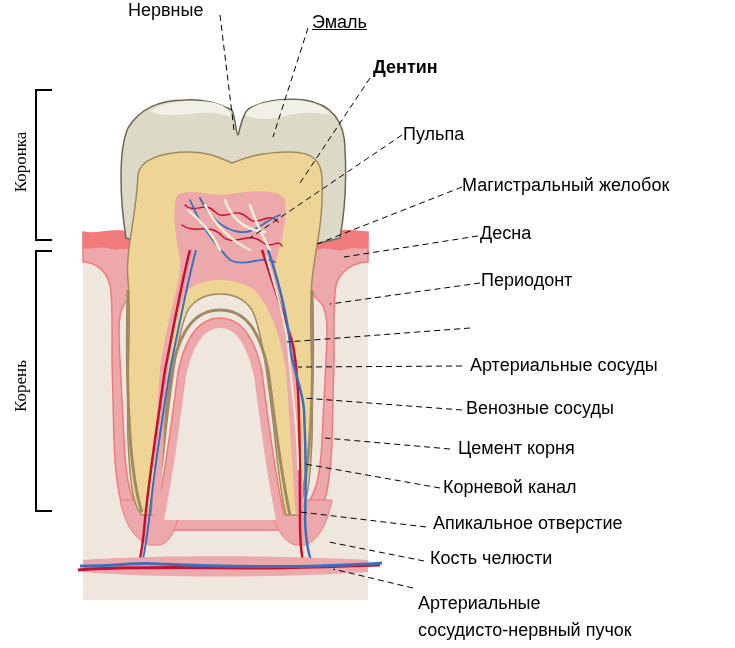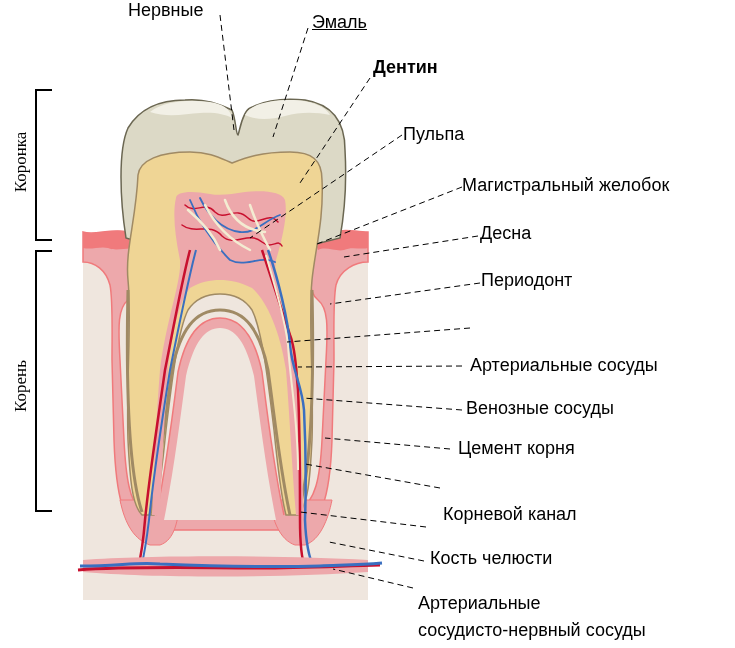--- a/index.html
+++ b/index.html
@@ -86,17 +86,18 @@
   <div class="lbl" style="left:128px; top:0px;">Нервные</div>
   <div class="lbl" style="left:312px; top:12px;text-decoration:underline;">Эмаль</div>
   <div class="lbl" style="left:373px; top:57px;font-weight:bold;">Дентин</div>
   <div class="lbl" style="left:403px; top:124px;text-align:right;">Пульпа</div>
   <div class="lbl" style="left:462px; top:175px;">Магистральный желобок</div>
   <div class="lbl" style="left:480px; top:223px;">Десна</div>
   <div class="lbl" style="left:481px; top:270px;">Периодонт</div>
   <div class="lbl" style="left:470px; top:355px;">Артериальные сосуды</div>
   <div class="lbl" style="left:458px; top:438px;">Цемент корня</div>
   <div class="lbl" style="left:466px; top:398px;">Венозные сосуды</div>
-  <div class="lbl" style="left:443px; top:504px;">Корневой канал</div>
+  <div class="lbl" style="left:443px; top:477px;">Корневой канал</div>
+  <div class="lbl" style="left:433px; top:513px;">Апикальное отверстие</div>
   <div class="lbl" style="left:430px; top:548px;">Кость челюсти</div>
   <div class="lbl" style="left:418px; top:593px;">Артериальные</div>
-  <div class="lbl" style="left:418px; top:620px;">сосудисто-нервный сосуды</div>
+  <div class="lbl" style="left:418px; top:620px;">сосудисто-нервный пучок</div>
 </div>
 
 </body></html>

